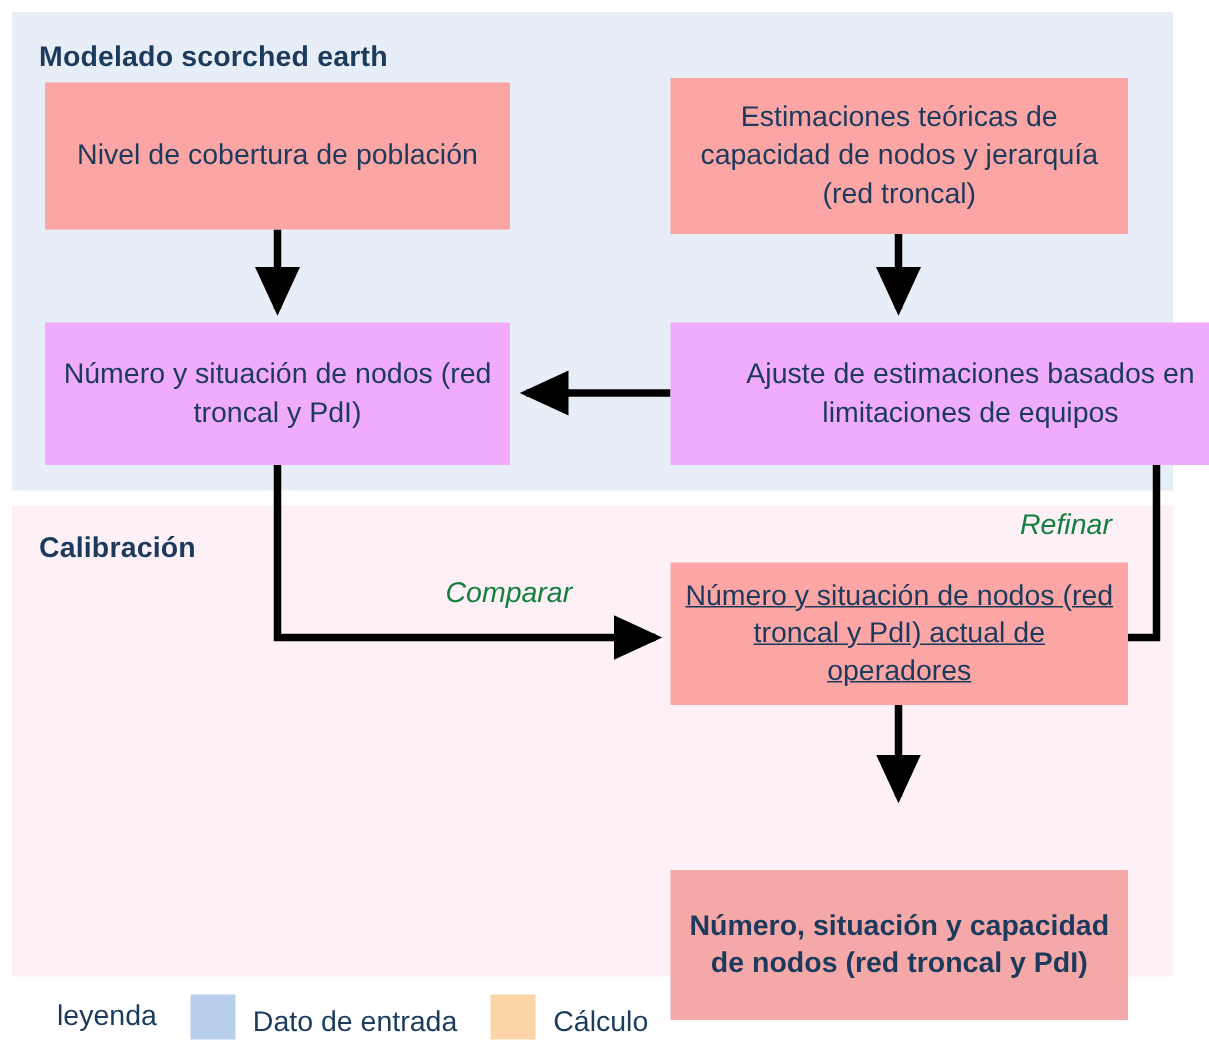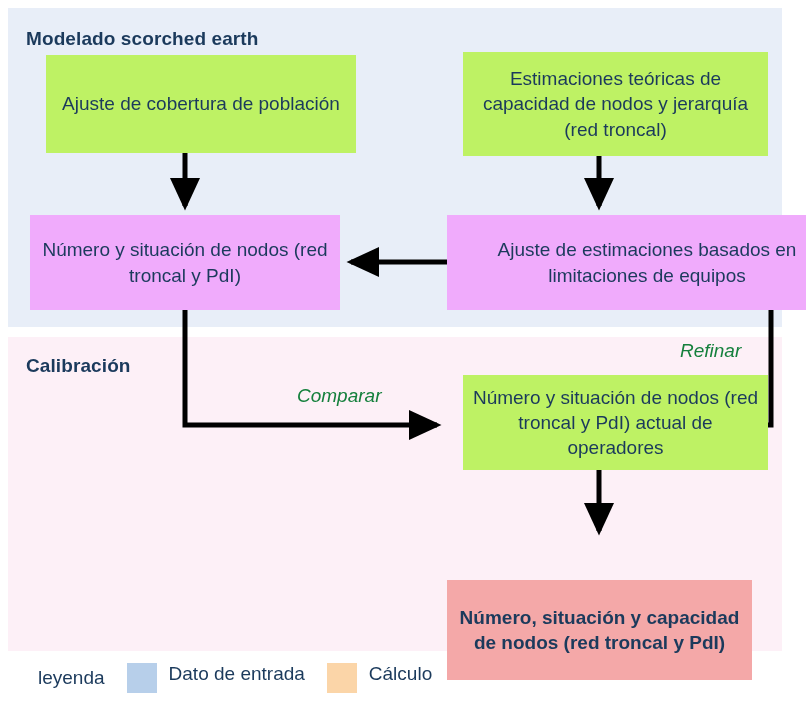--- a/index.html
+++ b/index.html
@@ -52,29 +52,29 @@
     box-sizing: border-box;
     display: flex;
     align-items: center;
     justify-content: center;
     text-align: center;
     font-size: 19px;
     line-height: 1.33;
     color: #1b3a5c;
     padding: 2px 6px;
   }
-  .node-input  { background: #bef264; margin-left: 16px; }
+  .node-input  { background: #fca5a5; }
   .node-calc   { background: #f0abfc; }
   .node-result { background: #f4a8a8; font-weight: bold; }
 
   #node-cobertura   { left: 30px;  top: 55px;  width: 310px; height: 98px; }
   #node-estimaciones{ left: 447px; top: 52px;  width: 305px; height: 104px; }
   #node-numero1     { left: 30px;  top: 215px; width: 310px; height: 95px; }
   #node-ajuste      { left: 447px; top: 215px; width: 359px; height: 95px; padding-left: 47px; }
-  #node-numero2     { left: 447px; top: 375px; width: 305px; height: 95px; }
+  #node-numero2     { left: 447px; top: 375px; width: 305px; height: 95px; text-decoration: underline; }
   #node-resultado   { left: 447px; top: 540px; width: 305px; height: 100px; margin-top: 40px; }
 
   
   .edge-label {
     position: absolute;
     font-style: italic;
     font-size: 19px;
     color: #15803d;
     white-space: nowrap;
   }
@@ -97,21 +97,21 @@
     display: flex;
     align-items: center;
   }
   #legend .legend-caption {
     margin-left: 38px;
     font-size: 19px;
     color: #1b3a5c;
   }
   .legend-item {
     display: flex;
-    align-items: flex-start;
+    align-items: flex-end;
     margin-left: 22px;
   }
   .legend-swatch {
     width: 30px; height: 30px;
     flex: none;
   }
   .legend-text {
     margin-left: 12px;
     font-size: 19px;
     color: #1b3a5c;
@@ -156,21 +156,21 @@
 
     <g>
       <path d="M 752 425 L 771 425 L 771 262 L 763 262" fill="none" stroke="#000000" stroke-width="5" marker-end="url(#arrowhead)"></path>
     </g>
 
     <g>
       <line x1="599" y1="470" x2="599" y2="531" stroke="#000000" stroke-width="5" marker-end="url(#arrowhead)"></line>
     </g>
   </svg>
 
-  <div class="node node-input" id="node-cobertura">Ajuste de cobertura de población</div>
+  <div class="node node-input" id="node-cobertura">Nivel de cobertura de población</div>
 
   <div class="node node-input" id="node-estimaciones">Estimaciones teóricas de capacidad de nodos y jerarquía (red troncal)</div>
 
   <div class="node node-calc" id="node-numero1">Número y situación de nodos (red troncal y PdI)</div>
 
   <div class="node node-calc" id="node-ajuste">Ajuste de estimaciones basados en limitaciones de equipos</div>
 
   <div class="node node-input" id="node-numero2">Número y situación de nodos (red troncal y PdI) actual de operadores</div>
 
   <div class="node node-result" id="node-resultado">Número, situación y capacidad de nodos (red troncal y PdI)</div>

